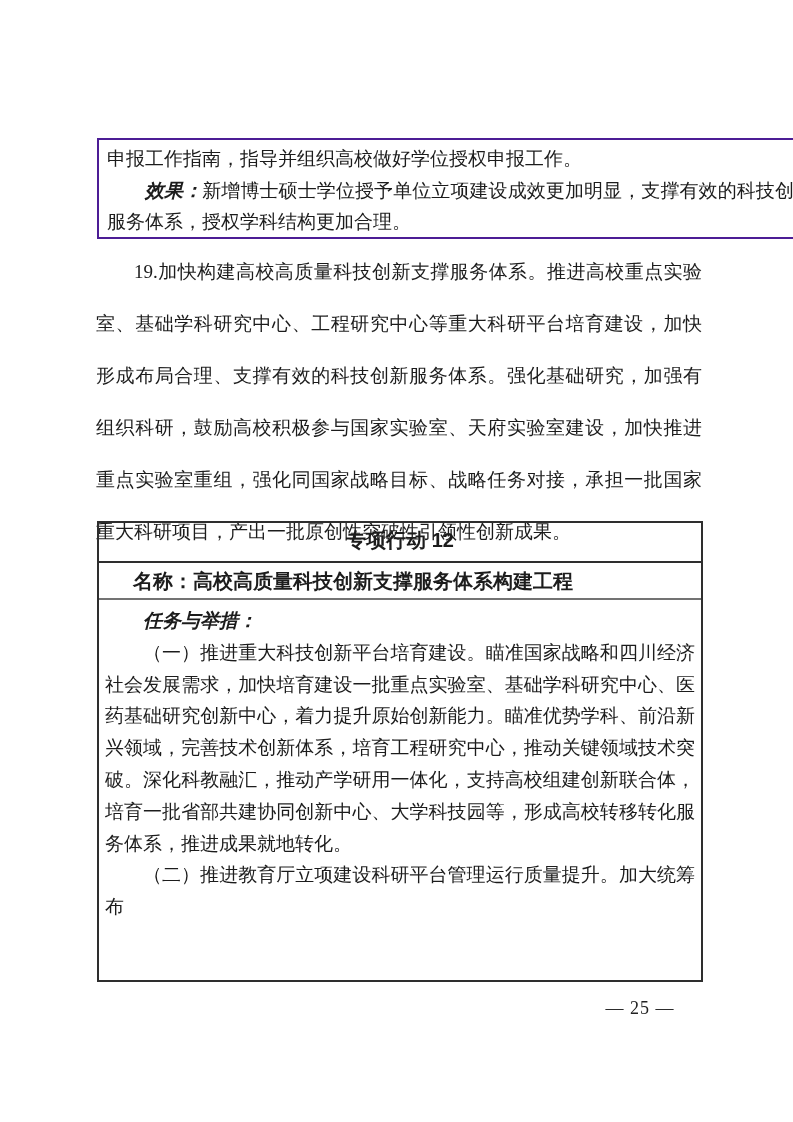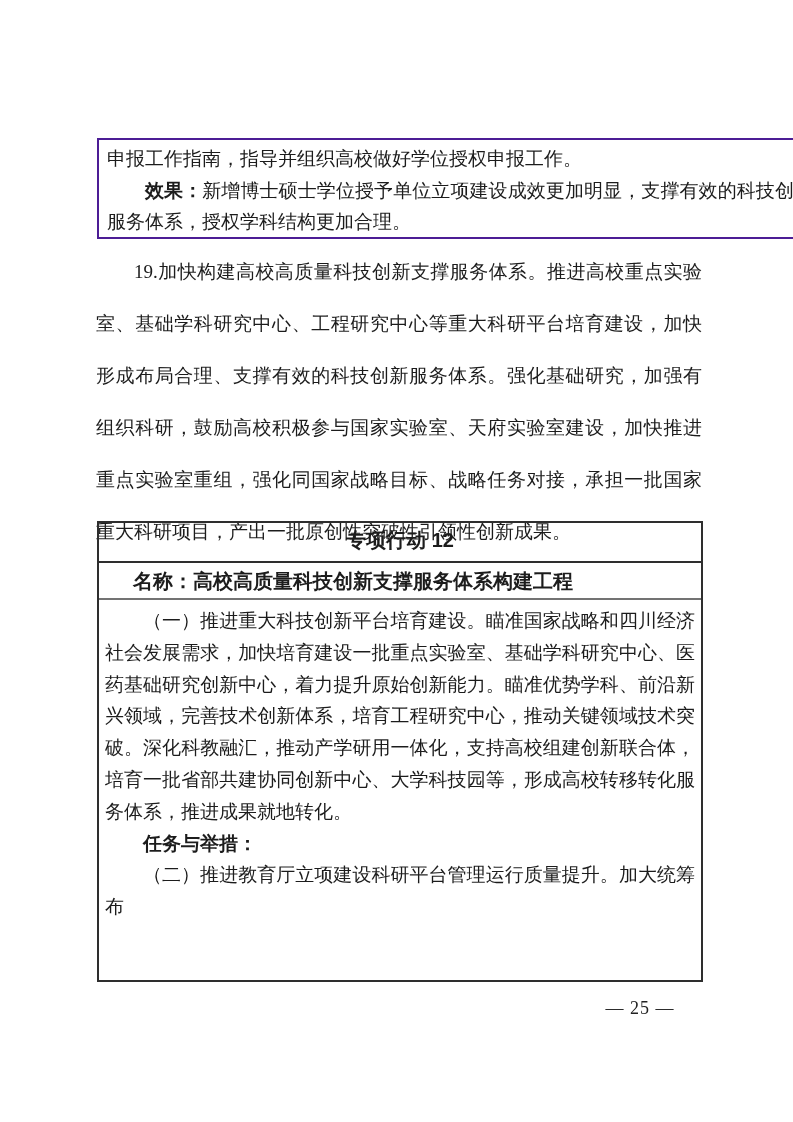--- a/index.html
+++ b/index.html
@@ -24,20 +24,21 @@
     padding: 3px 8px 0 8px;
     font-size: 19px;
     line-height: 31.5px;
     text-align: justify;
   }
   .effect-box p { margin: 0; }
   .indent2 { text-indent: 2em; }
   .blabel {
     font-family: "Liberation Sans", "DejaVu Sans", sans-serif;
     font-weight: bold;
+    font-style: italic;
   }
   
   .para19 {
     position: absolute;
     left: 96px;
     top: 246px;
     width: 606px;
     margin: 0;
     font-size: 19px;
     line-height: 52px;
@@ -107,22 +108,22 @@
 
   <p class="para19"><span>19.加快构建高校高质量科技创新支撑服务体系。</span><span>推进高校重点实验室、基础学科研究中心、工程研究中心等重大科研平台培育建设，加快形成布局合理、支撑有效的科技创新服务体系。强化基础研究，加强有组织科研，鼓励高校积极参与国家实验室、天府实验室建设，加快推进重点实验室重组，强化同国家战略目标、战略任务对接，承担一批国家重大科研项目，产出一批原创性突破性引领性创新成果。</span></p>
 
   <div class="action-box">
 
     <div class="action-header">专项行动 12</div>
 
     <div class="action-name"><span>名称：</span><span>高校高质量科技创新支撑服务体系构建工程</span></div>
 
     <div class="action-body">
+      <p><span class="blabel">任务与举措：</span></p>
       <p>（一）推进重大科技创新平台培育建设。瞄准国家战略和四川经济社会发展需求，加快培育建设一批重点实验室、基础学科研究中心、医药基础研究创新中心，着力提升原始创新能力。瞄准优势学科、前沿新兴领域，完善技术创新体系，培育工程研究中心，推动关键领域技术突破。深化科教融汇，推动产学研用一体化，支持高校组建创新联合体，培育一批省部共建协同创新中心、大学科技园等，形成高校转移转化服务体系，推进成果就地转化。</p>
-      <p><span class="blabel">任务与举措：</span></p>
       <p>（二）推进教育厅立项建设科研平台管理运行质量提升。加大统筹布</p>
     </div>
 
   </div>
 
   <div class="page-number">— 25 —</div>
 
 </div>
 
 </body></html>

